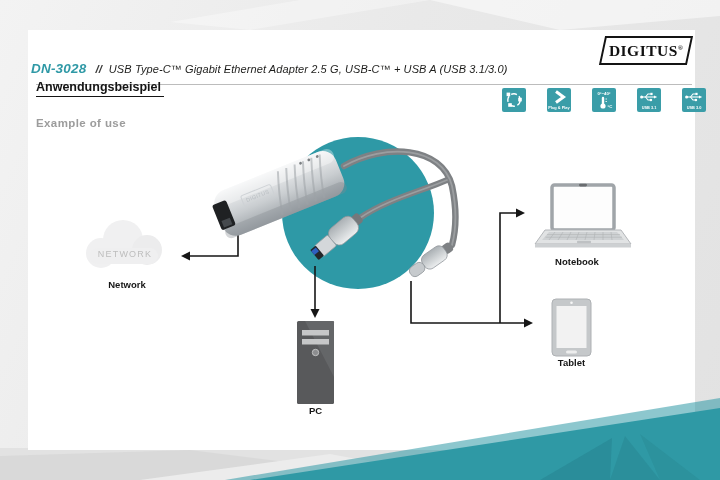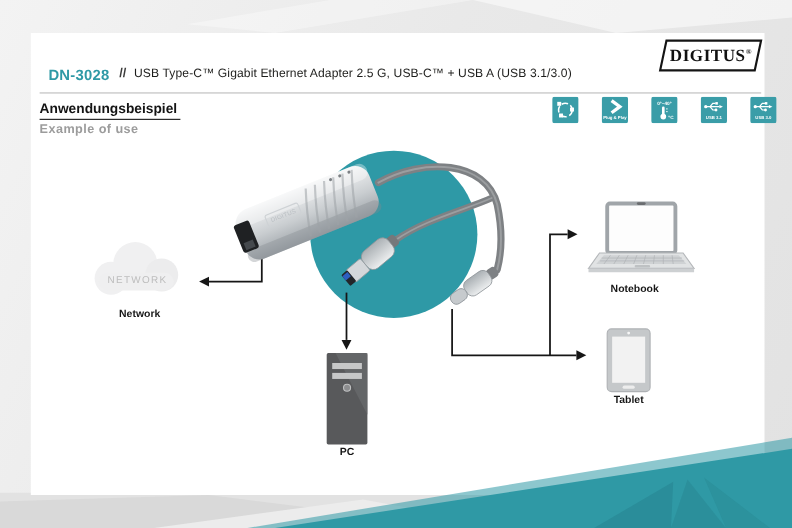--- a/index.html
+++ b/index.html
@@ -14,30 +14,30 @@
   .diagram{position:absolute;left:0;top:0;z-index:2;}
   .wedge{position:absolute;left:0;top:0;z-index:3;}
   .chrome{position:absolute;left:0;top:0;width:720px;height:480px;z-index:4;pointer-events:none;}
 
   .logo{position:absolute;left:602px;top:36px;width:84px;height:25px;border:2.5px solid #141414;
         transform:skewX(-12deg);display:flex;align-items:center;justify-content:center;background:#fff;}
   .logo-inner{transform:skewX(12deg);font-family:"Liberation Serif",serif;font-weight:bold;
         font-size:15.5px;letter-spacing:.5px;color:#111;white-space:nowrap;}
   .logo-inner sup{font-size:7px;vertical-align:6px;}
 
-  .header-row{position:absolute;left:44px;top:61px;display:flex;align-items:flex-start;white-space:nowrap;}
+  .header-row{position:absolute;left:31px;top:61px;display:flex;align-items:center;white-space:nowrap;font-style:italic;}
   .model{color:#2F99A6;font-weight:bold;font-size:13.5px;letter-spacing:.2px;}
   .sep{color:#3c3c3b;font-weight:bold;font-size:11.5px;margin:0 7px 0 9px;}
   .htitle{color:#1d1d1b;font-size:11px;letter-spacing:.1px;}
   .header-rule{position:absolute;left:36px;top:84px;width:656px;height:1px;background:#bcbcbc;}
 
-  .section{position:absolute;left:36px;top:90px;}
+  .section{position:absolute;left:36px;top:77px;}
   .sec-de{display:inline-block;color:#141414;font-weight:bold;font-size:12.5px;
           border-bottom:1.5px solid #141414;padding:0 3px 2px 0;}
-  .sec-en{color:#9c9c9c;font-weight:bold;font-size:11.5px;letter-spacing:.4px;margin-top:3px;}
+  .sec-en{color:#9c9c9c;font-weight:bold;font-size:11.5px;letter-spacing:.4px;margin-top:20px;}
 
   .badges{position:absolute;left:502px;top:88px;display:flex;gap:21px;}
   .badge .bbg{fill:#3A9DA8;}
   .badge .blabel{fill:#ffffff;font-size:3.9px;font-weight:bold;text-anchor:middle;}
   .badge .btop{fill:#ffffff;font-size:4.3px;font-weight:bold;text-anchor:middle;}
   .badge .bbig{fill:#ffffff;font-size:7.6px;font-weight:bold;text-anchor:middle;}
   .badge .bmed{fill:#ffffff;font-size:5.6px;font-weight:bold;text-anchor:middle;}
 
   .cap{font-size:9.5px;font-weight:bold;fill:#161616;text-anchor:middle;}
   .cloud-word{font-size:9px;fill:#bdbdbd;letter-spacing:1.2px;text-anchor:middle;}

